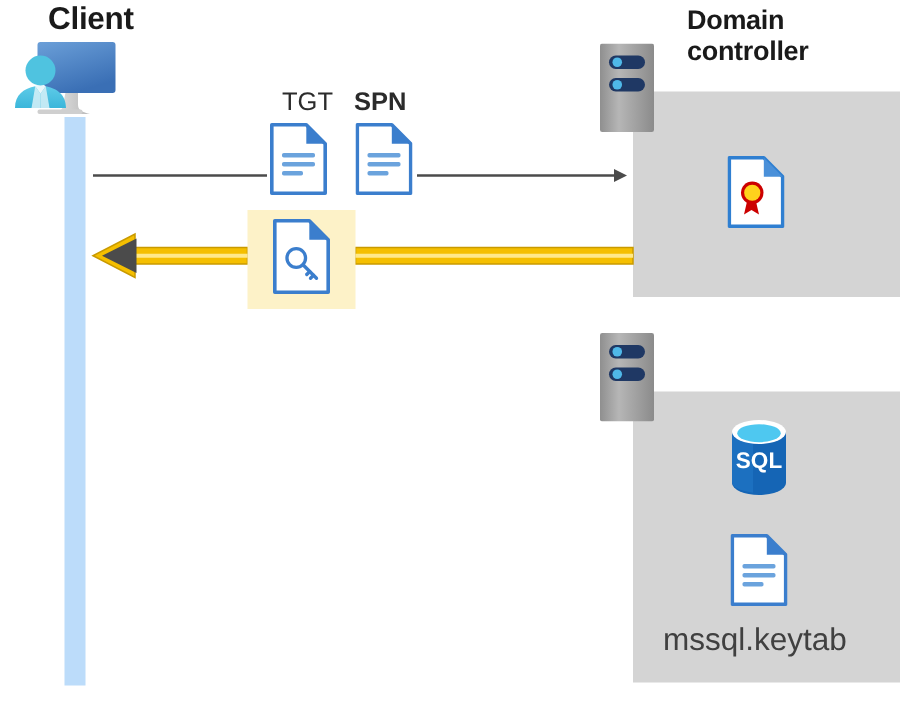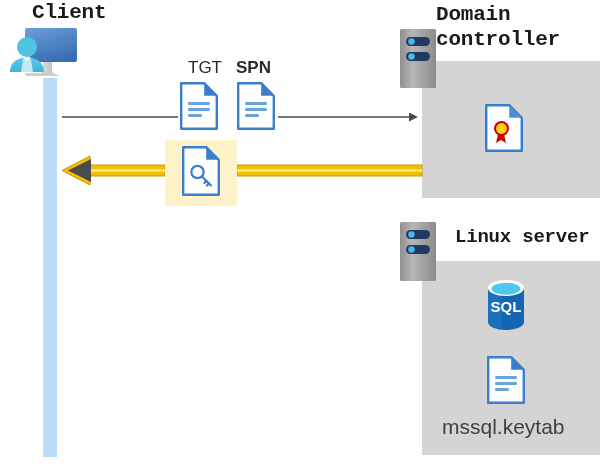--- a/index.html
+++ b/index.html
@@ -6,24 +6,24 @@
   body{
     width:600px;height:468px;position:relative;overflow:hidden;
     font-family:"Liberation Sans", sans-serif;
     -webkit-font-smoothing:antialiased;
   }
   .canvas{position:absolute;inset:0;width:600px;height:468px;}
 
   
   .title{
     position:absolute;font-weight:bold;color:#1a1a1a;
-    letter-spacing:-0.2px;line-height:1.18;font-family:Liberation Mono, monospace;
+    letter-spacing:-0.2px;line-height:1.18;
   }
   #client-title{left:32px;top:1px;font-size:21px;}
-  #dc-title{left:436px;top:3px;font-size:21px;width:130px;}
+  #dc-title{left:458px;top:3px;font-size:18px;width:130px;}
   #linux-title{left:455px;top:226px;font-size:19px;}
 
   
   .panel{position:absolute;background:#d4d4d4;}
   #dc-panel{left:422px;top:61px;width:178px;height:137px;}
   #linux-panel{left:422px;top:261px;width:178px;height:194px;}
 
   
   #client-lifeline{
     position:absolute;left:43px;top:78px;width:14px;height:379px;
@@ -208,19 +208,18 @@
     <rect x="8" y="32" width="14" height="3" rx="1.2" fill="#6ba3dd"></rect>
   </svg>
 
   <div class="title" id="client-title">Client</div>
 
   <div class="title" id="dc-title">
     <div>Domain</div>
     <div>controller</div>
   </div>
 
-  <div class="title" id="linux-title">Linux server</div>
 
   <div class="doclabel" id="tgt-label">TGT</div>
   <div class="doclabel" id="spn-label">SPN</div>
   <div class="doclabel" id="keytab-label">mssql.keytab</div>
 
 </div>
 
 </body></html>

